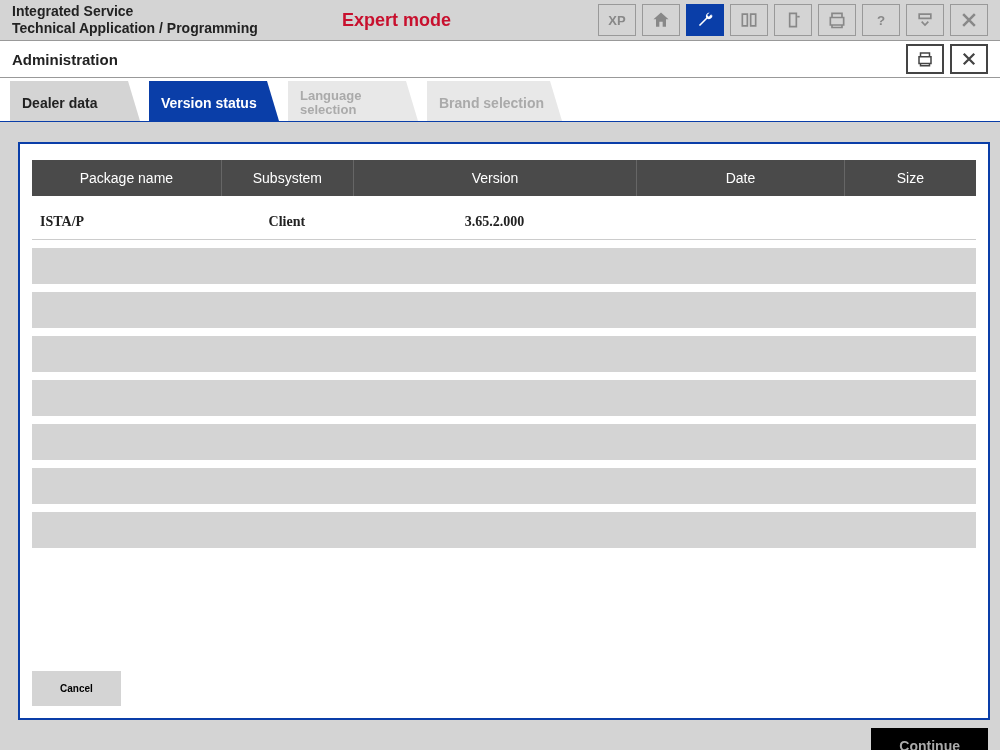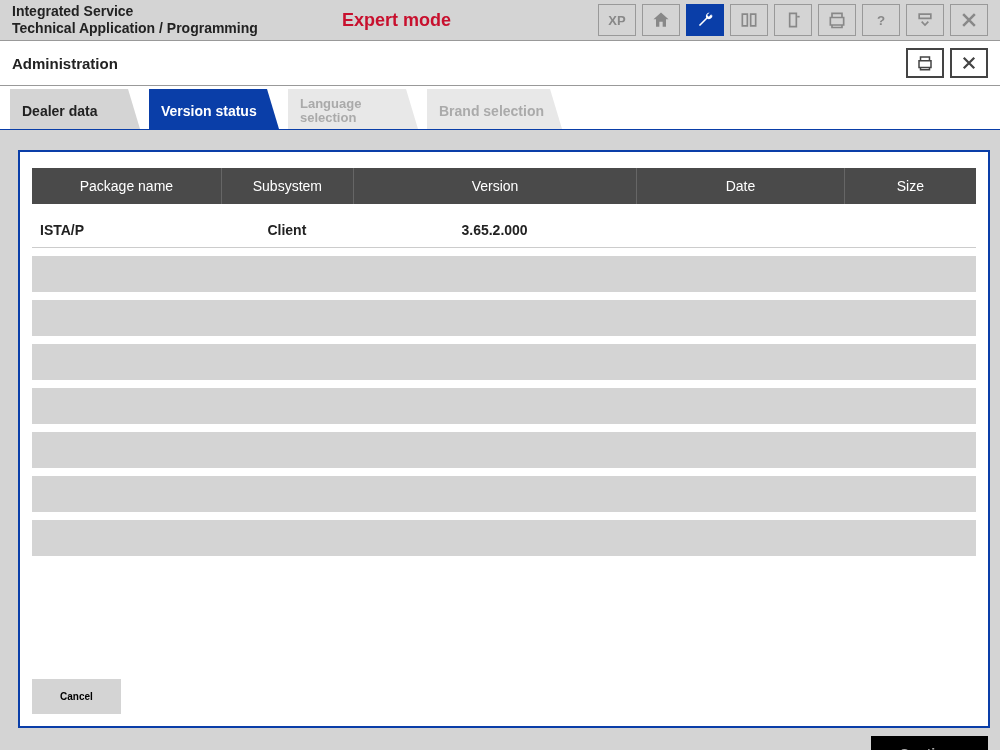--- a/index.html
+++ b/index.html
@@ -52,21 +52,21 @@
   .tb-btn.active {
     background: #0a3ea8;
     color: #fff;
     border-color: #0a3ea8;
   }
   .tb-btn svg { width: 20px; height: 20px; }
 
   .sub-header {
     display: flex;
     align-items: center;
-    height: 46px;
+    height: 38px;
     border-top: 1px solid #999;
     border-bottom: 1px solid #999;
     background: #fff;
     padding: 0 12px;
   }
   .sub-header-title {
     font-weight: bold;
     font-size: 15px;
   }
   .sub-header-icons {
@@ -138,21 +138,21 @@
   }
   thead th {
     background: #4a4a4a;
     color: #fff;
     font-weight: normal;
     padding: 10px 8px;
     text-align: center;
     font-size: 14px;
   }
   thead th + th { border-left: 1px solid #666; }
-  tbody tr { height: 36px; }
+  tbody tr { height: 36px; font-family: Liberation Serif, serif; }
   tbody tr.data td {
     background: #fff;
     padding: 8px;
     text-align: center;
     font-weight: bold;
     border-bottom: 1px solid #ccc;
   }
   tbody tr.data td:first-child { text-align: left; padding-left: 8px; }
   tbody tr.empty td {
     background: #d4d4d4;

